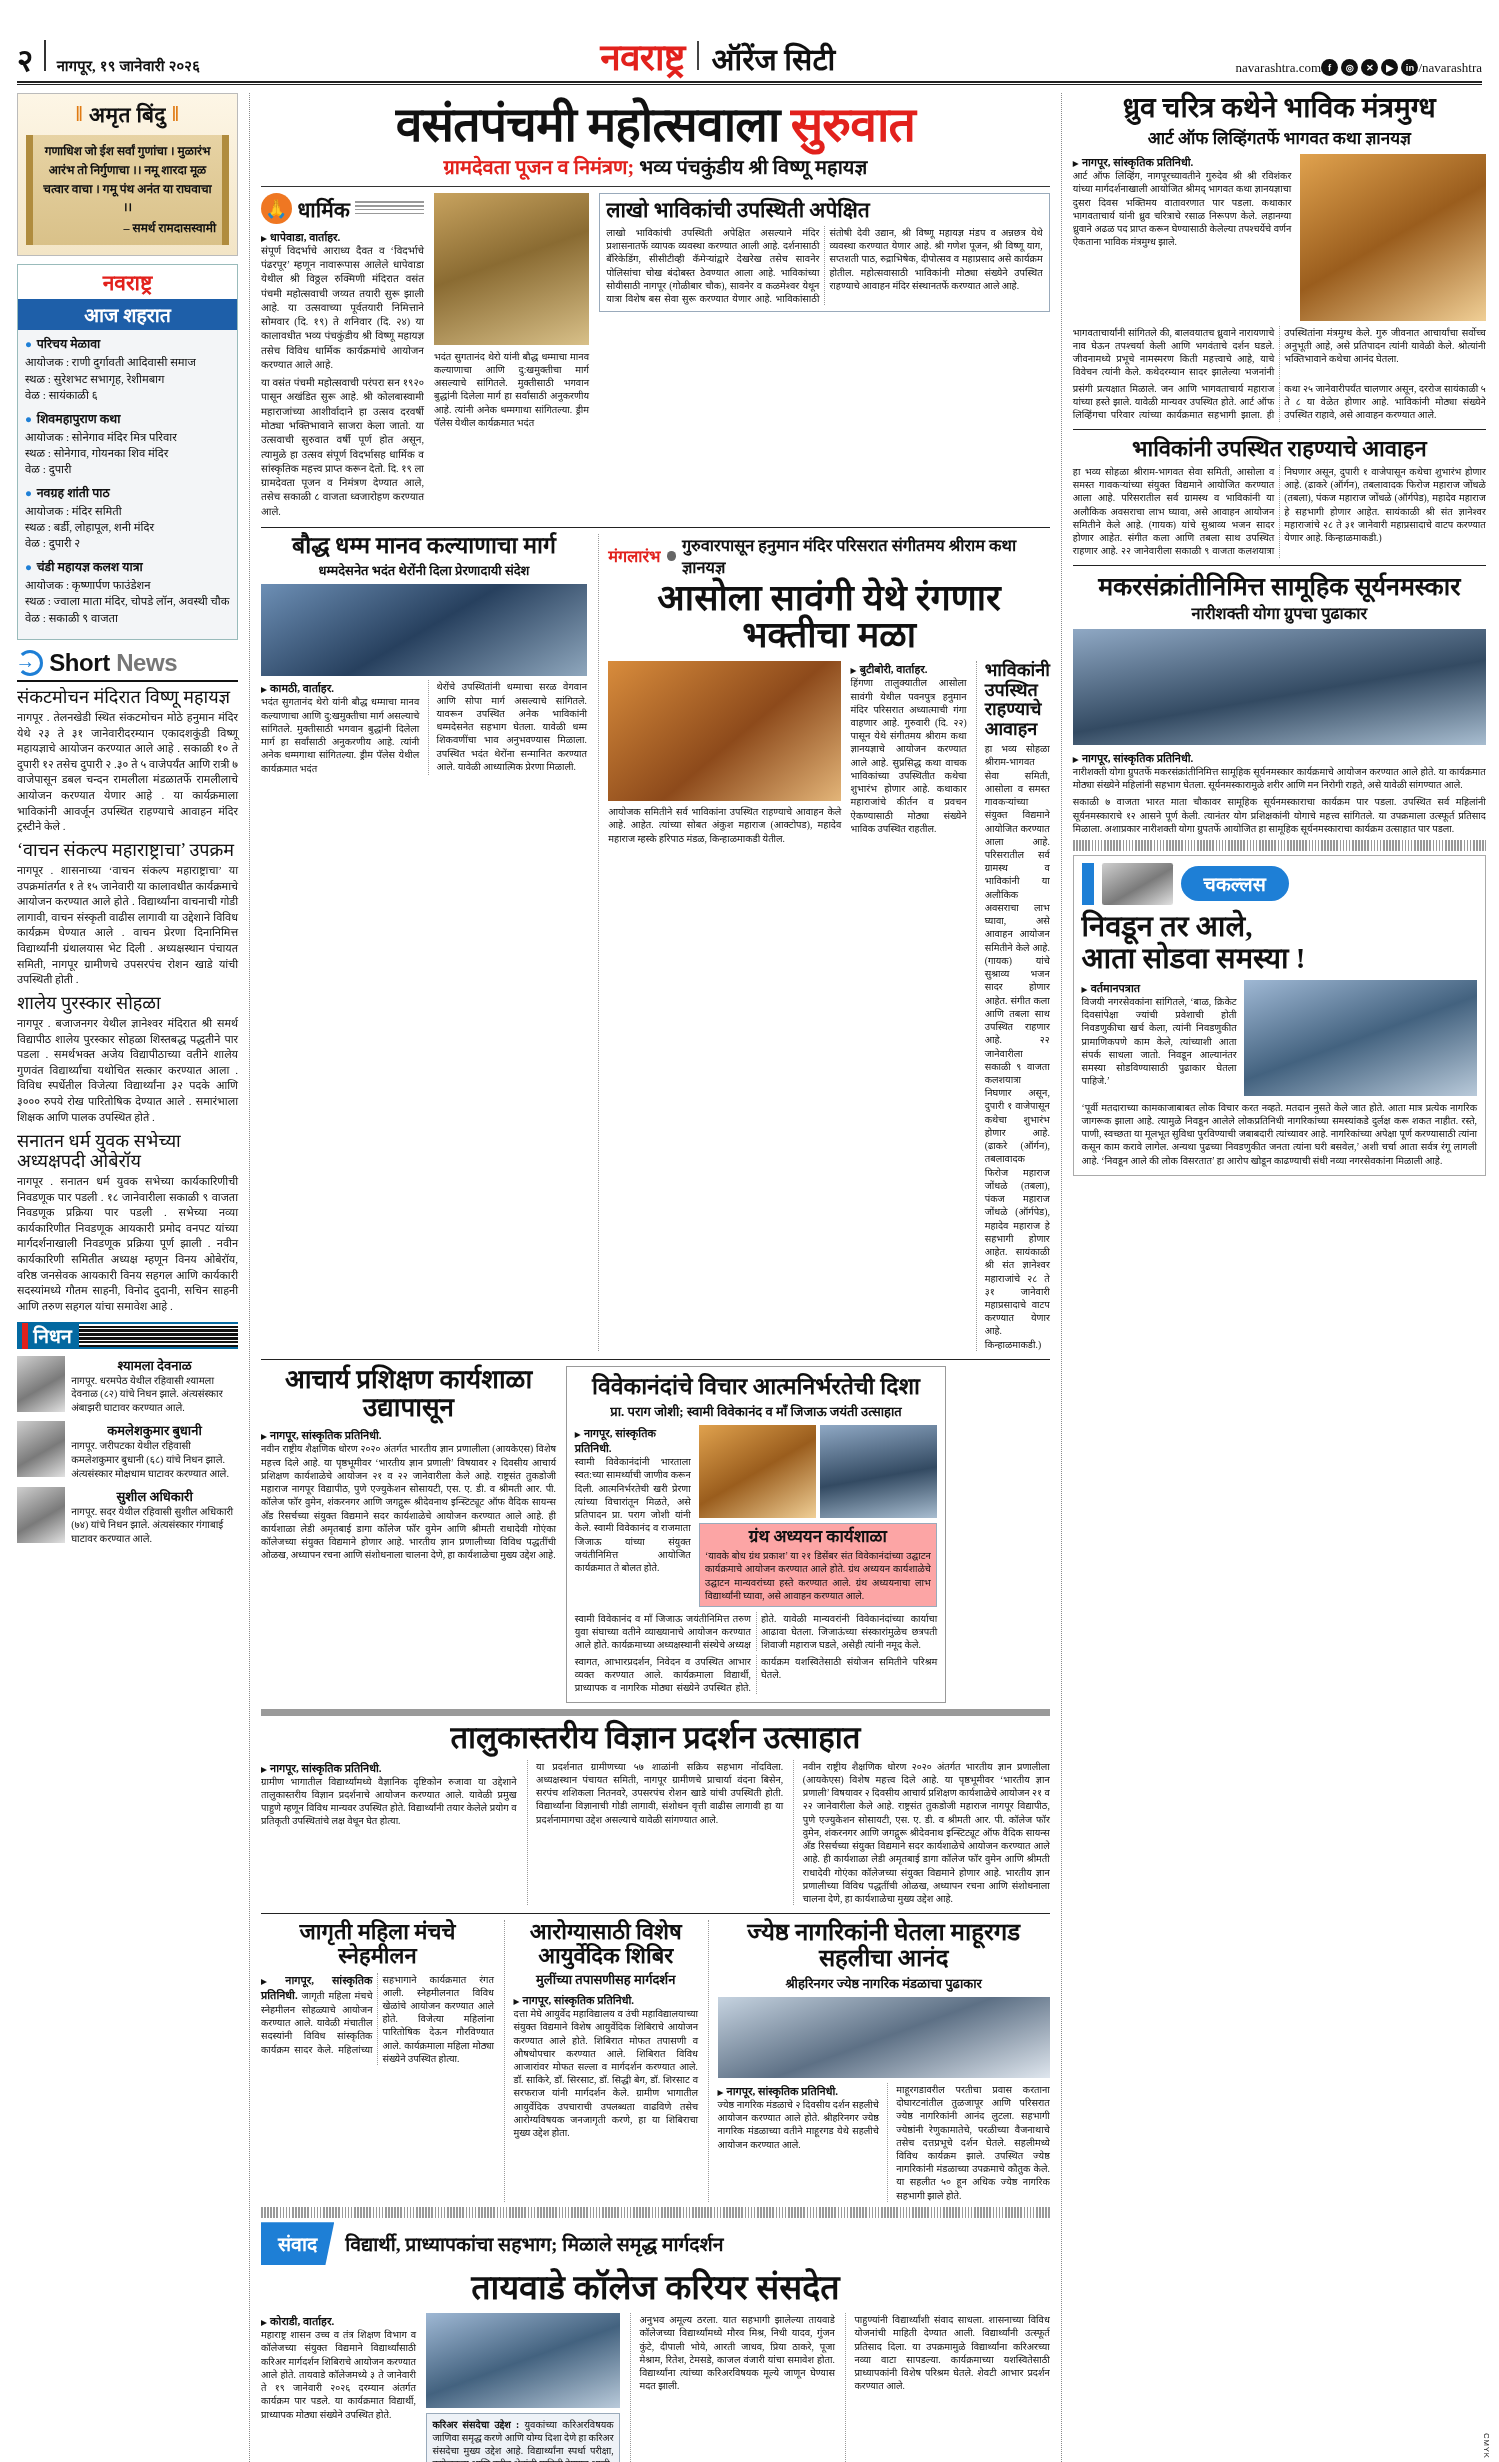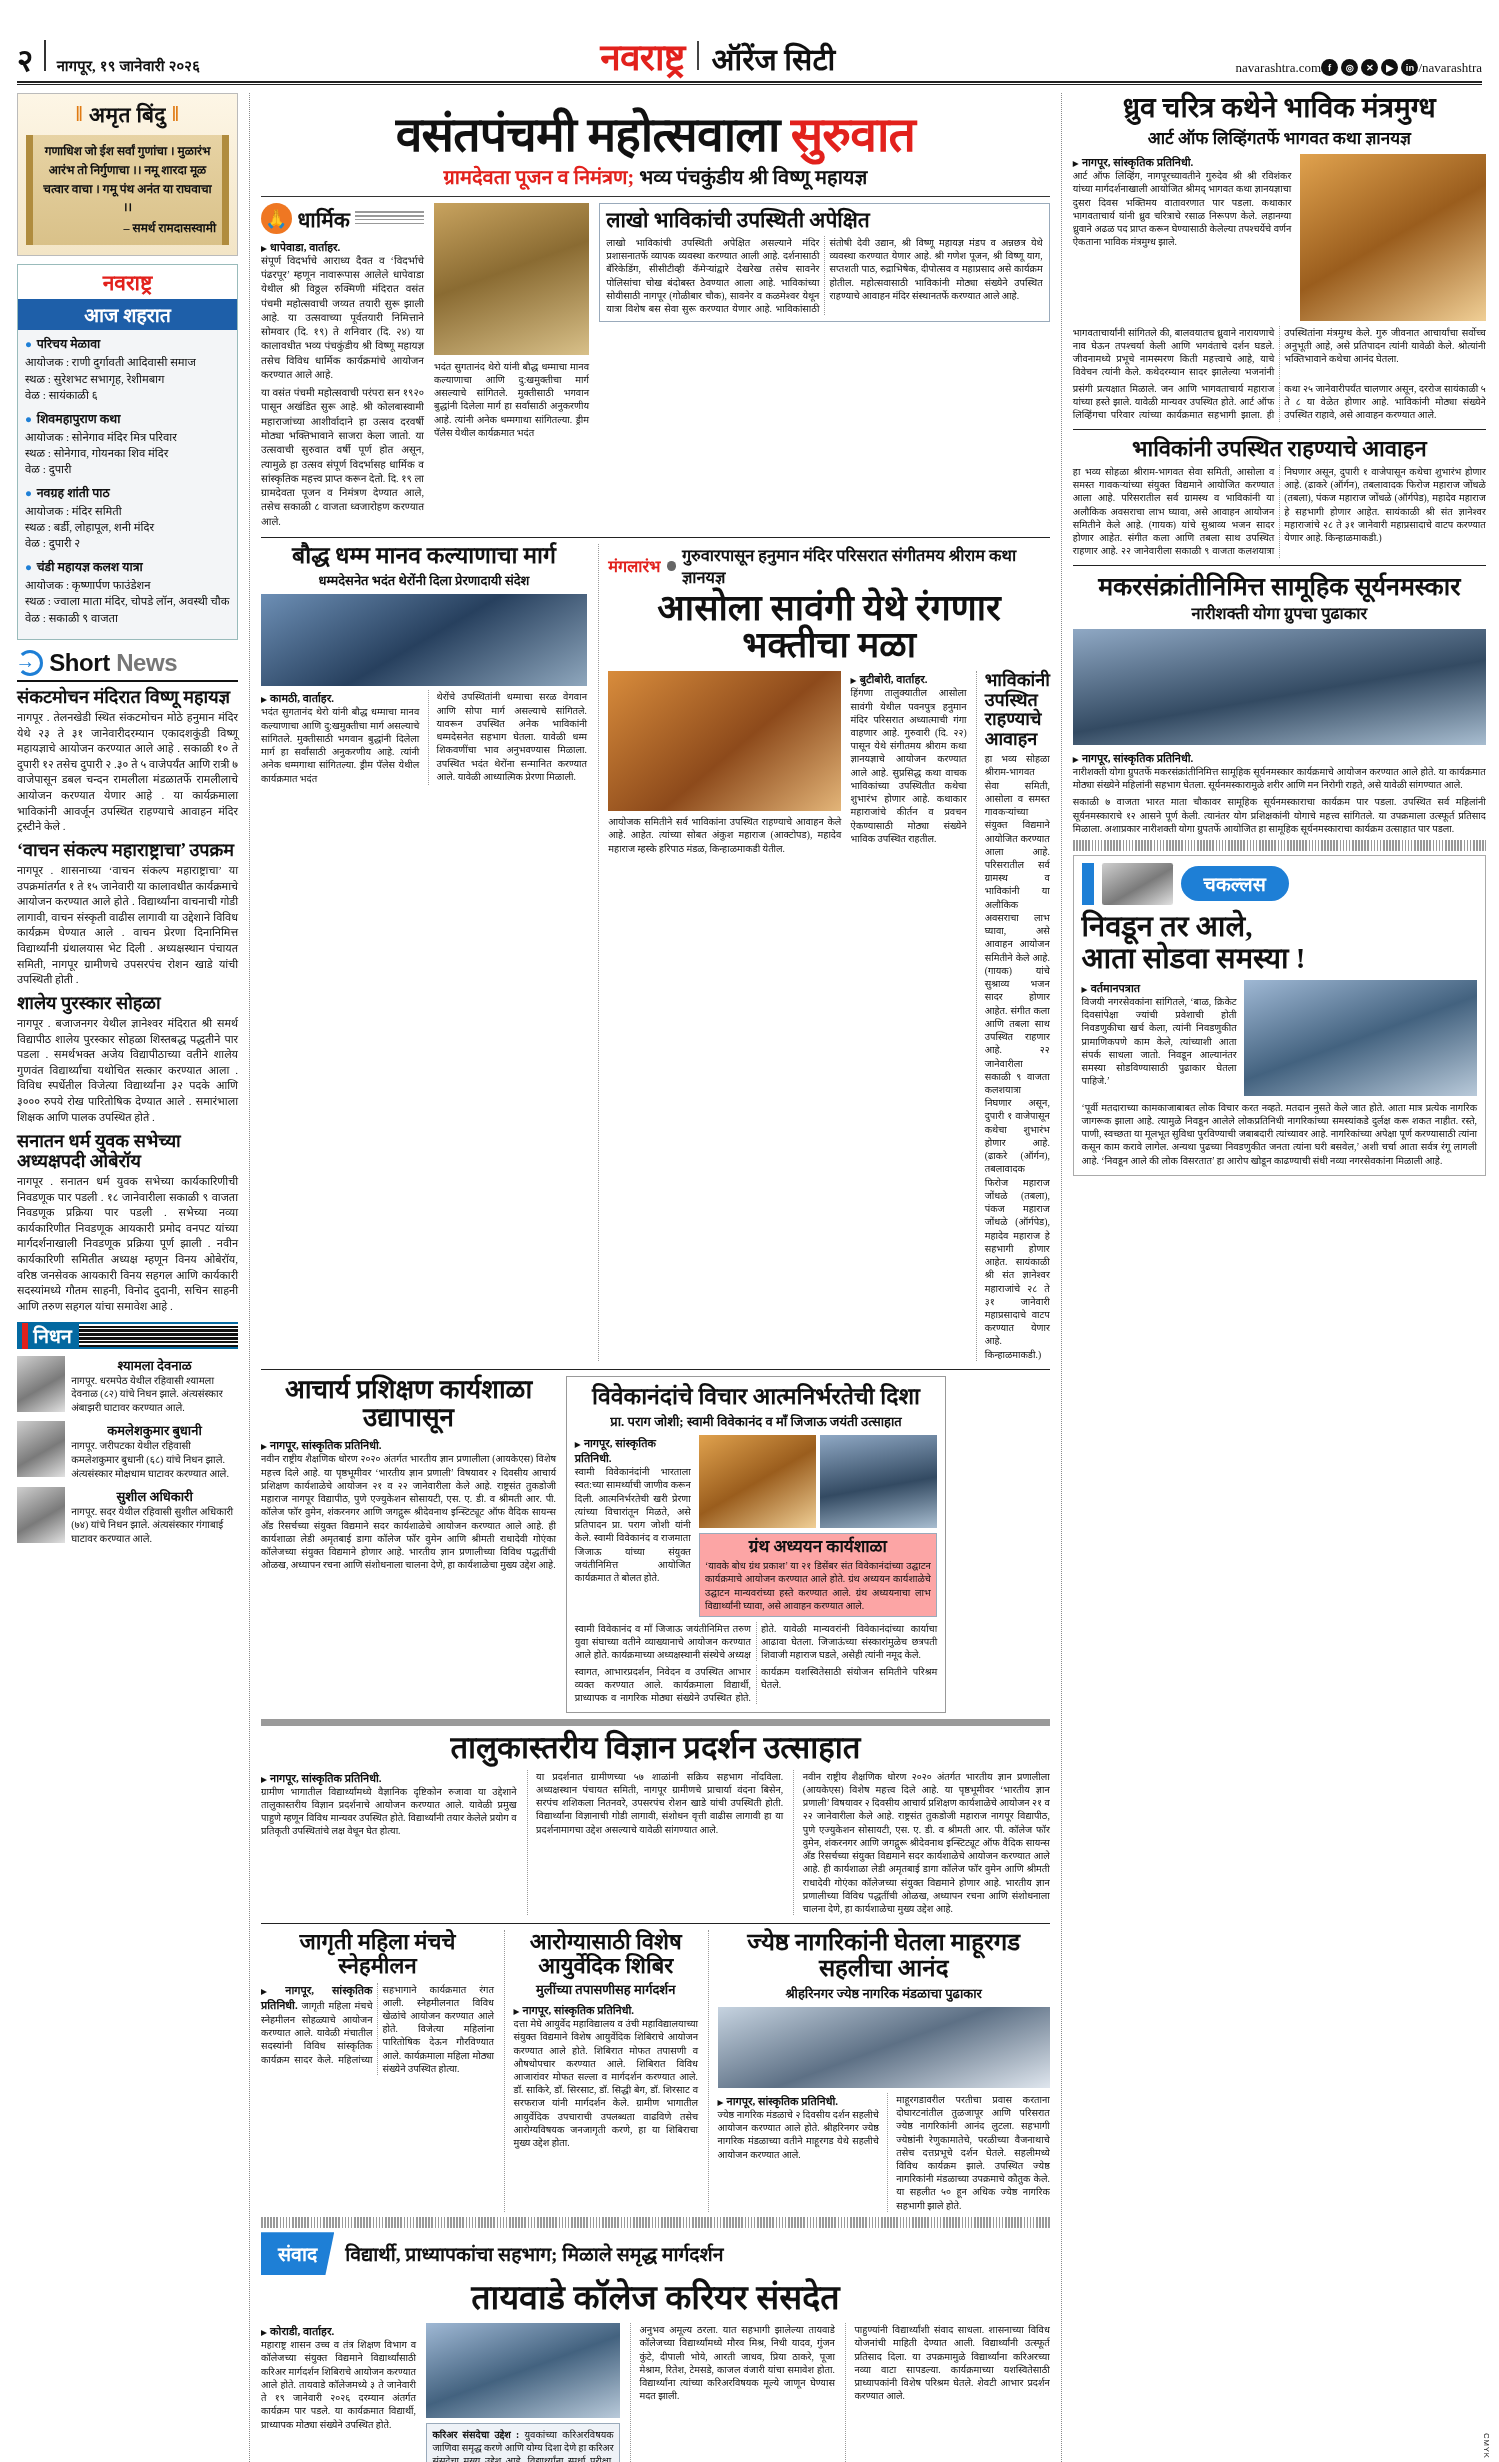--- a/index.html
+++ b/index.html
@@ -67,25 +67,25 @@
   .ev-name { font-weight:800; font-size:12.4px; display:flex; gap:4.7px; align-items:baseline; }
   .dot { color:#1e7fd6; font-size:11.6px; }
 
   
   .sn-head { display:flex; align-items:center; gap:6.2px; border-bottom:2.3px solid #111; padding-bottom:2.3px; margin:6.2px 0 4.7px; }
   .sn-arrow { width:26px;height:26px;border:3.1px solid #1e7fd6;border-radius:50%;
               border-left-color:transparent;position:relative; }
   .sn-arrow:after { content:"\2192"; position:absolute; left:-4.7px; top:-3.9px; color:#1e7fd6; font-size:20px; font-weight:900; }
   .sn-title { font-family:"Liberation Sans",sans-serif; font-size:24px; font-weight:900; letter-spacing:-0.4px; }
   .sn-title em { font-style:normal; color:#777; }
-  .sub-h { font-size:18px; font-weight:700; line-height:1.14; margin:5.4px 0 2.3px; }
+  .sub-h { font-size:18px; font-weight:400; line-height:1.14; margin:5.4px 0 2.3px; }
   .body-t { font-size:11px; line-height:1.42; text-align:justify; }
 
   
-  .lead-head { font-size:48px; font-weight:900; line-height:1.02; letter-spacing:-0.8px; text-align:center; margin-top:18px; }
+  .lead-head { font-size:48px; font-weight:900; line-height:1.02; letter-spacing:-0.8px; text-align:center; margin-top:8px; }
   .lead-head .red { color:#e2211c; }
   .lead-sub { text-align:center; font-size:20px; font-weight:800; margin-top:4.7px; line-height:1.2; }
   .lead-sub .red { color:#e2211c; }
   .hr-thin { border-top:0.8px solid #333; margin:7px 0 6.2px; }
 
   .tag-dharmik { display:flex; align-items:center; gap:5.4px; }
   .tag-circle { width:31px;height:31px;border-radius:50%;background:#ef7722;color:#fff;
                 display:flex;align-items:center;justify-content:center;font-size:18px; }
   .tag-word { font-size:21px; font-weight:900; }
   .tag-lines { flex:1; height:15.5px;

